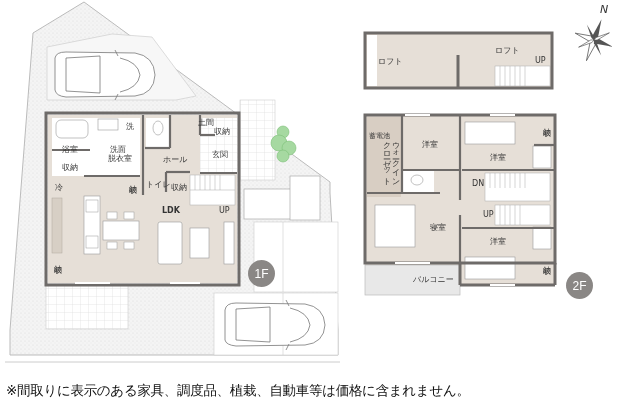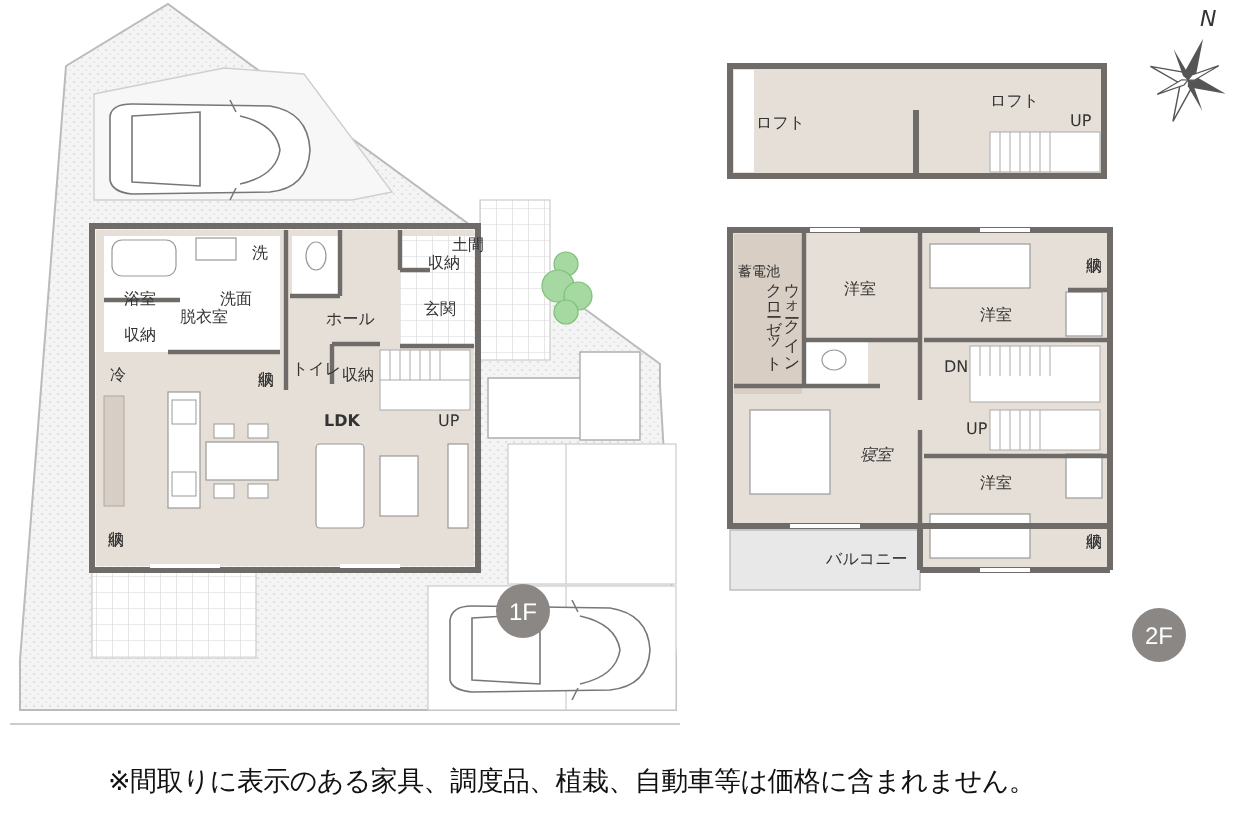--- a/index.html
+++ b/index.html
@@ -1,21 +1,21 @@
 <!DOCTYPE html>
 <html><head>
 <meta charset="utf-8">
 <style>
   * { box-sizing: border-box; margin: 0; padding: 0; }
   body { width: 620px; height: 412px; background: #ffffff; font-family: "DejaVu Sans", sans-serif; position: relative; overflow: hidden; }
   .abs { position: absolute; }
   .lbl { position: absolute; font-size: 8px; color: #333; white-space: nowrap; line-height: 1; }
   .vlbl { position: absolute; font-size: 8px; color: #333; writing-mode: vertical-rl; line-height: 1; letter-spacing: 0; }
-  .floor-badge { position: absolute; width: 27px; height: 27px; border-radius: 50%; background: #8a8785; color: #fff; font-size: 12px; display: flex; align-items: center; justify-content: center; font-family: "Liberation Sans", sans-serif; margin-top: 32px; }
-  .note { position: absolute; left: 6px; top: 382px; font-size: 13.5px; color: #111; white-space: nowrap; letter-spacing: -0.3px; margin-left: 48px; }
+  .floor-badge { position: absolute; width: 27px; height: 27px; border-radius: 50%; background: #8a8785; color: #fff; font-size: 12px; display: flex; align-items: center; justify-content: center; font-family: "Liberation Sans", sans-serif; }
+  .note { position: absolute; left: 6px; top: 382px; font-size: 13.5px; color: #111; white-space: nowrap; letter-spacing: -0.3px; }
 </style>
 </head>
 <body>
 
 <div class="abs" style="left:0;top:0;width:345px;height:375px;">
   <svg width="345" height="375" viewBox="0 0 345 375">
     <defs>
       <pattern id="dots" width="4" height="4" patternUnits="userSpaceOnUse">
         <rect width="4" height="4" fill="#f4f4f4"></rect>
         <circle cx="1" cy="1" r="0.5" fill="#d8d8d8"></circle>
@@ -126,23 +126,23 @@
 
     <g stroke="#fff" stroke-width="2">
       <line x1="75" y1="283" x2="110" y2="283"></line>
       <line x1="170" y1="283" x2="200" y2="283"></line>
     </g>
   </svg>
 
   <span class="lbl" style="left:62px;top:146px;">浴室</span>
   <span class="lbl" style="left:126px;top:123px;">洗</span>
   <span class="lbl" style="left:110px;top:146px;">洗面</span>
-  <span class="lbl" style="left:90px;top:155px;">脱衣室</span>
+  <span class="lbl" style="left:108px;top:155px;">脱衣室</span>
   <span class="lbl" style="left:146px;top:137px;margin-top:44px;">トイレ</span>
-  <span class="lbl" style="left:226px;top:119px;">土間</span>
+  <span class="lbl" style="left:198px;top:119px;">土間</span>
   <span class="lbl" style="left:214px;top:128px;">収納</span>
   <span class="lbl" style="left:212px;top:151px;">玄関</span>
   <span class="lbl" style="left:163px;top:156px;">ホール</span>
   <span class="lbl" style="left:62px;top:164px;">収納</span>
   <span class="vlbl" style="left:128px;top:179px;">収納</span>
   <span class="lbl" style="left:171px;top:184px;">収納</span>
   <span class="vlbl" style="left:53px;top:259px;">収納</span>
   <span class="lbl" style="left:55px;top:184px;">冷</span>
   <span class="lbl" style="left:162px;top:207px;font-weight:bold;">LDK</span>
   <span class="lbl" style="left:219px;top:207px;">UP</span>
@@ -227,21 +227,21 @@
 
   <span class="lbl" style="left:28px;top:58px;">ロフト</span>
   <span class="lbl" style="left:145px;top:47px;">ロフト</span>
   <span class="lbl" style="left:185px;top:57px;">UP</span>
   <span class="lbl" style="left:19px;top:133px;font-size:7px;">蓄電池</span>
   <span class="vlbl" style="left:41px;top:136px;">ウォークイン</span>
   <span class="vlbl" style="left:32px;top:136px;">クローゼット</span>
   <span class="lbl" style="left:72px;top:141px;">洋室</span>
   <span class="lbl" style="left:140px;top:154px;">洋室</span>
   <span class="lbl" style="left:140px;top:238px;">洋室</span>
-  <span class="lbl" style="left:80px;top:224px;font-style:italic;">寝室</span>
+  <span class="lbl" style="left:80px;top:224px;">寝室</span>
   <span class="vlbl" style="left:192px;top:122px;">収納</span>
   <span class="vlbl" style="left:192px;top:260px;">収納</span>
   <span class="lbl" style="left:122px;top:180px;">DN</span>
   <span class="lbl" style="left:133px;top:211px;">UP</span>
   <span class="lbl" style="left:42px;top:276px;margin-left:21px;">バルコニー</span>
   <div class="floor-badge" style="left:216px;top:272px;">2F</div>
 </div>
 
 <div class="abs" style="left:570px;top:4px;width:48px;height:60px;">
   <svg width="48" height="60" viewBox="0 0 48 60">

